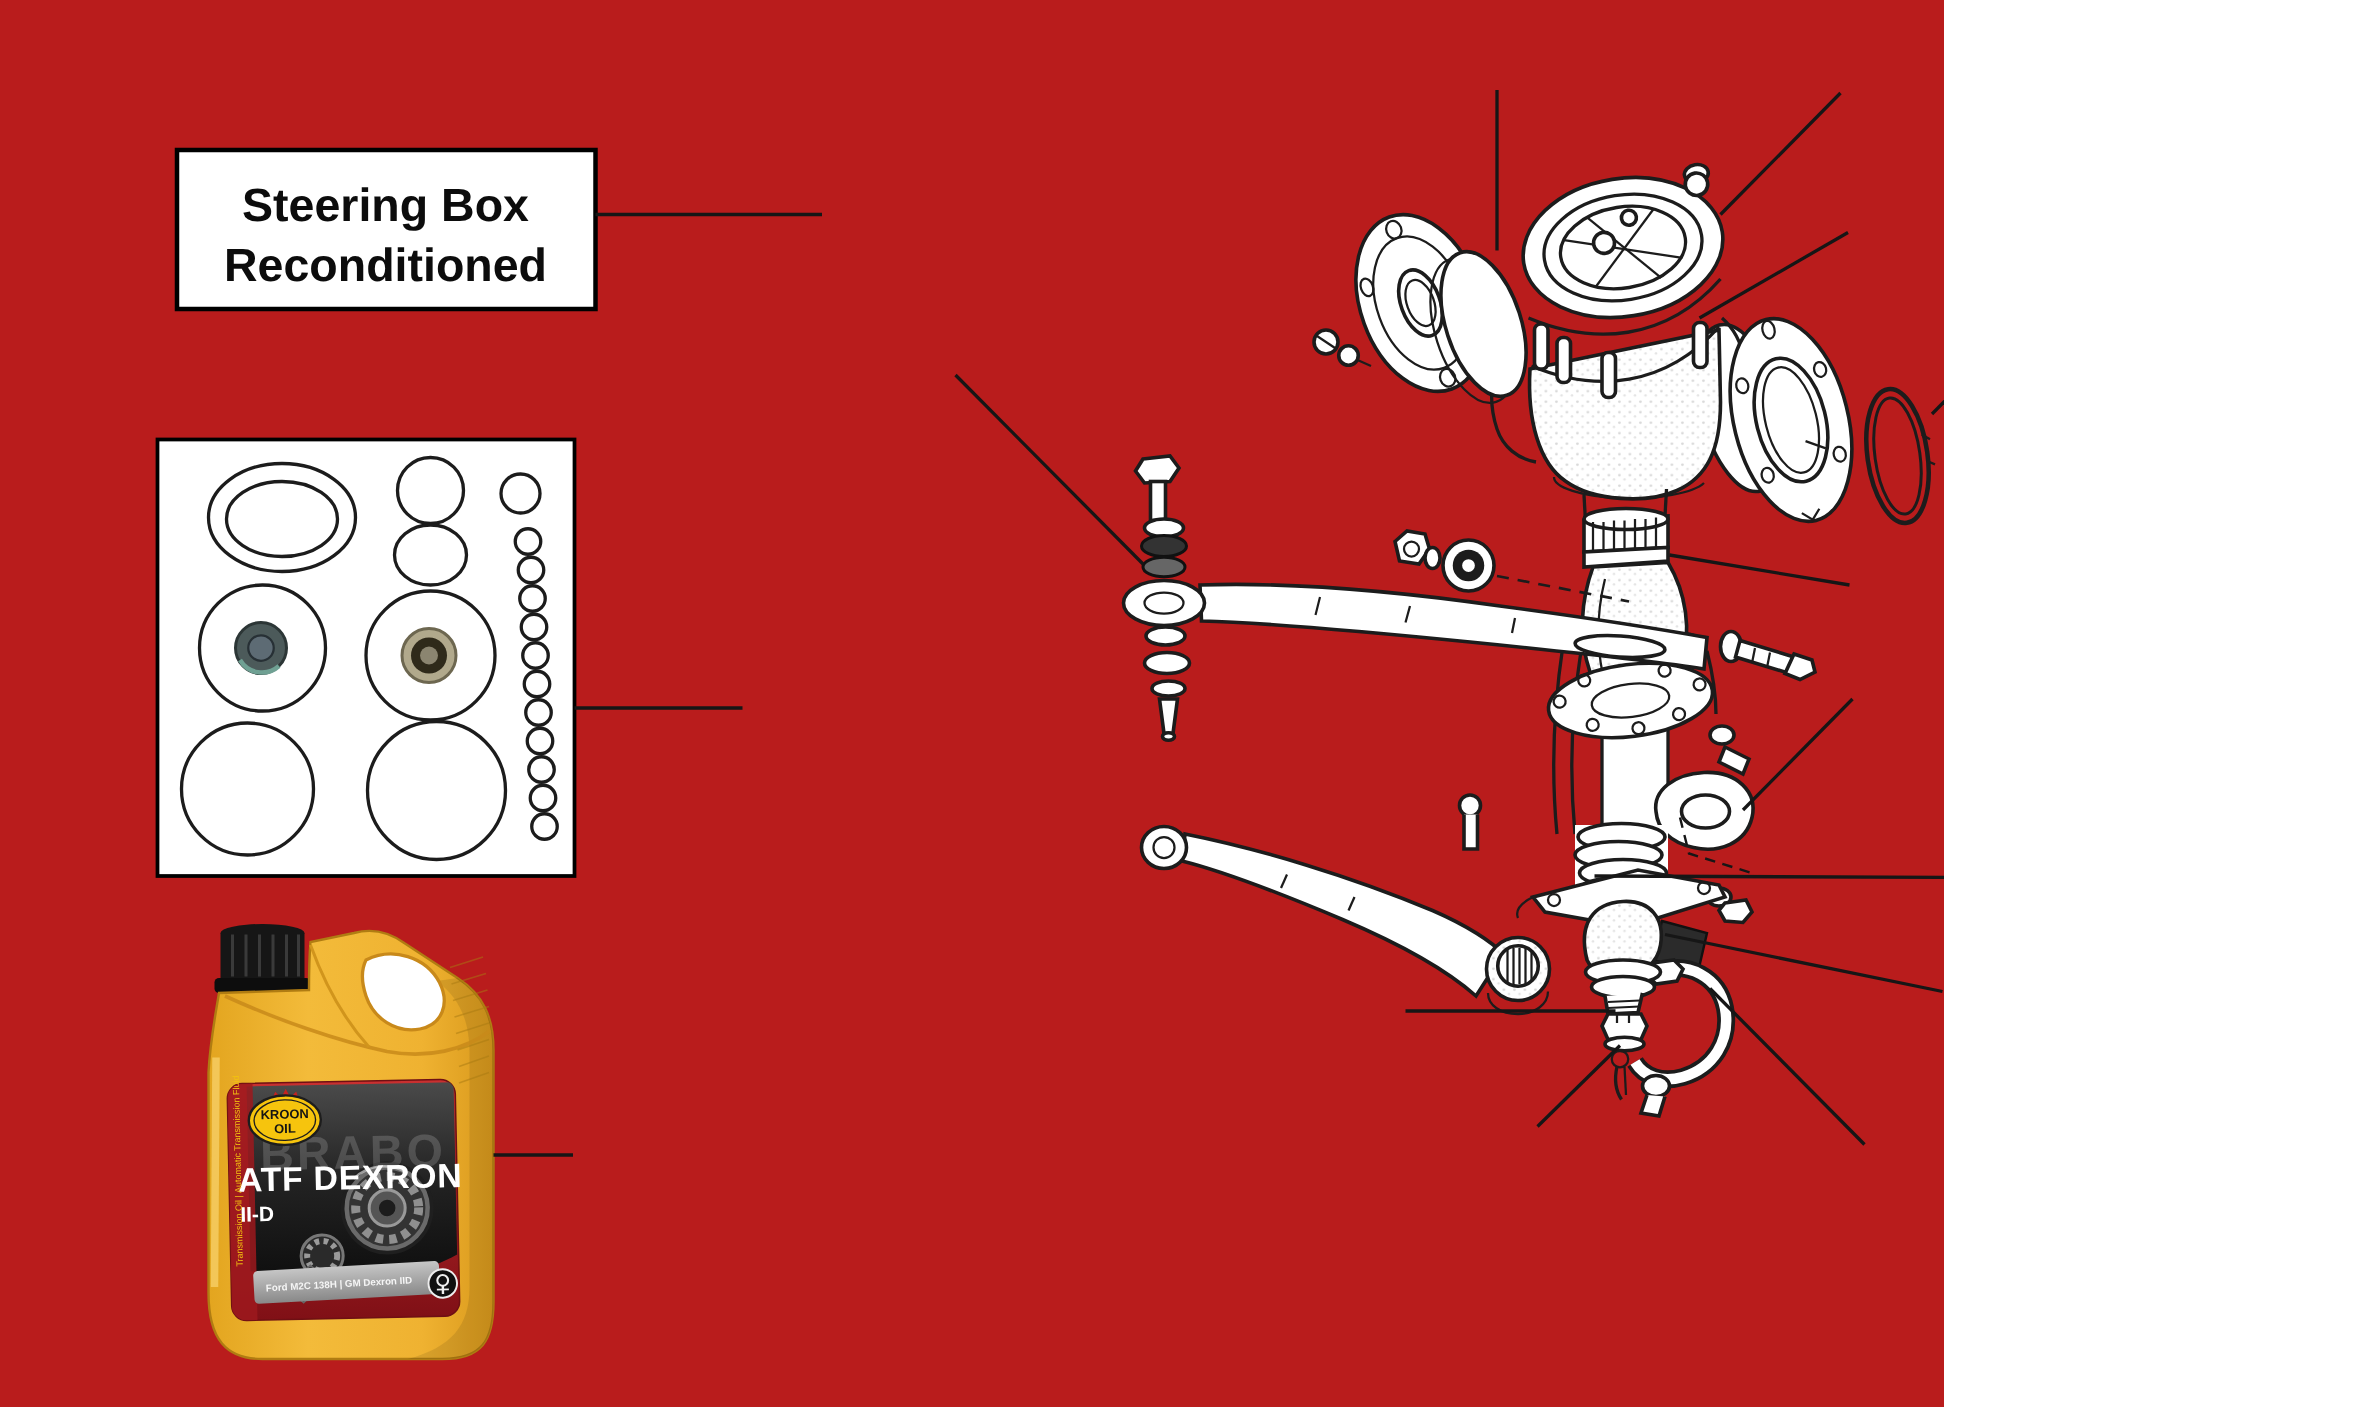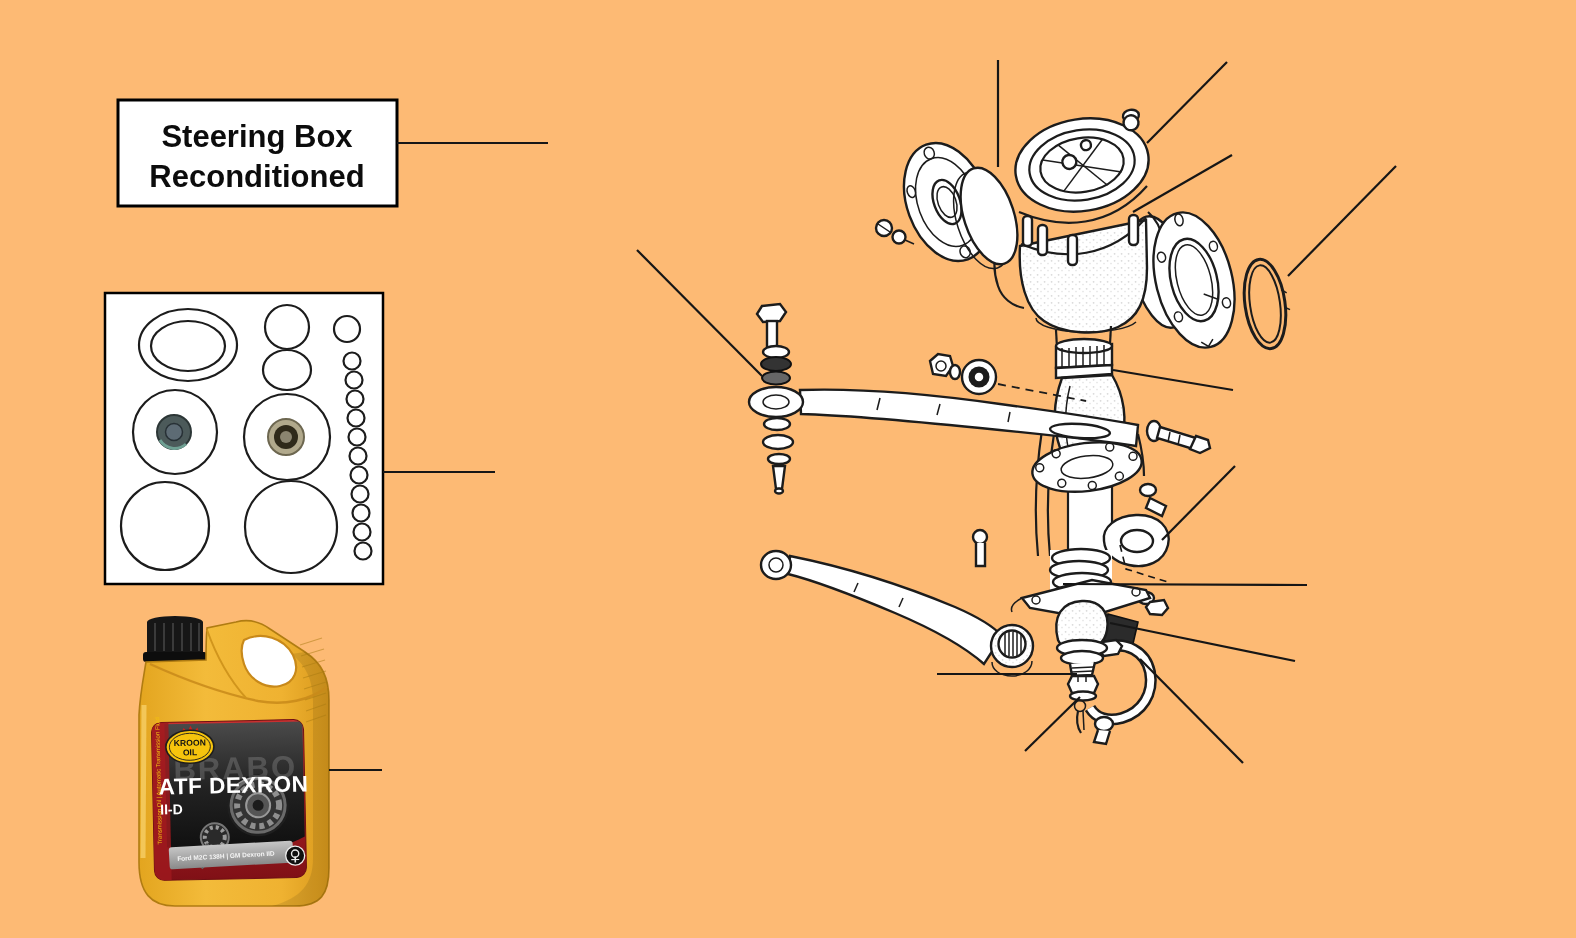--- a/index.html
+++ b/index.html
@@ -1,16 +1,16 @@
 <!DOCTYPE html>
 <html><head>
 <meta charset="utf-8">
 <style>
   html,body{margin:0;padding:0;background:#ffffff;}
-  .canvas{position:relative;width:1576px;height:938px;background:#fdba74;overflow:hidden;
+  .canvas{position:relative;width:1296px;height:938px;background:#b91c1c;overflow:hidden;
           font-family:"Liberation Sans", sans-serif;}
   svg text{font-family:"Liberation Sans", sans-serif;}
   .o{fill:#ffffff;stroke:#1c1c1c;stroke-width:2.4;}
   .l{fill:none;stroke:#1c1c1c;stroke-width:2.2;}
   .thin{stroke-width:1.5;}
   .ink{stroke:#1c1c1c;}
 </style>
 </head>
 <body>
 

